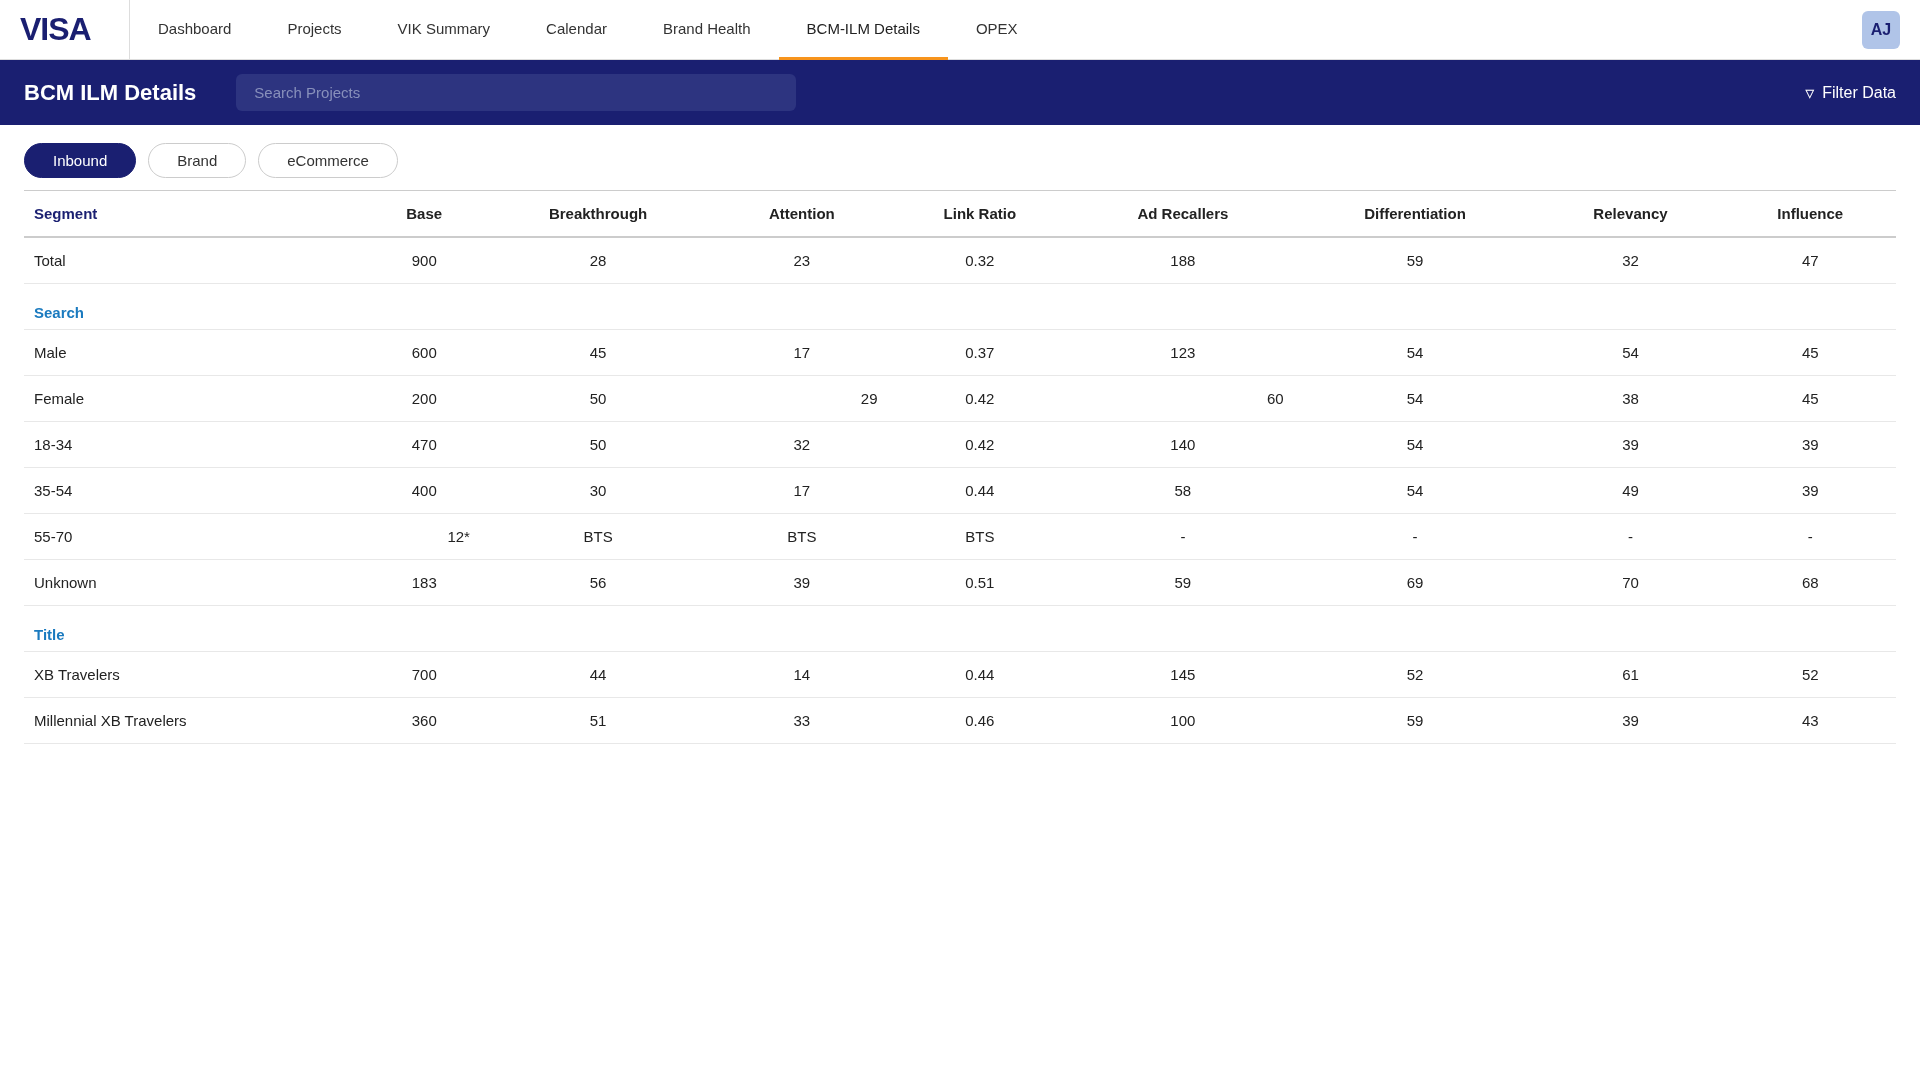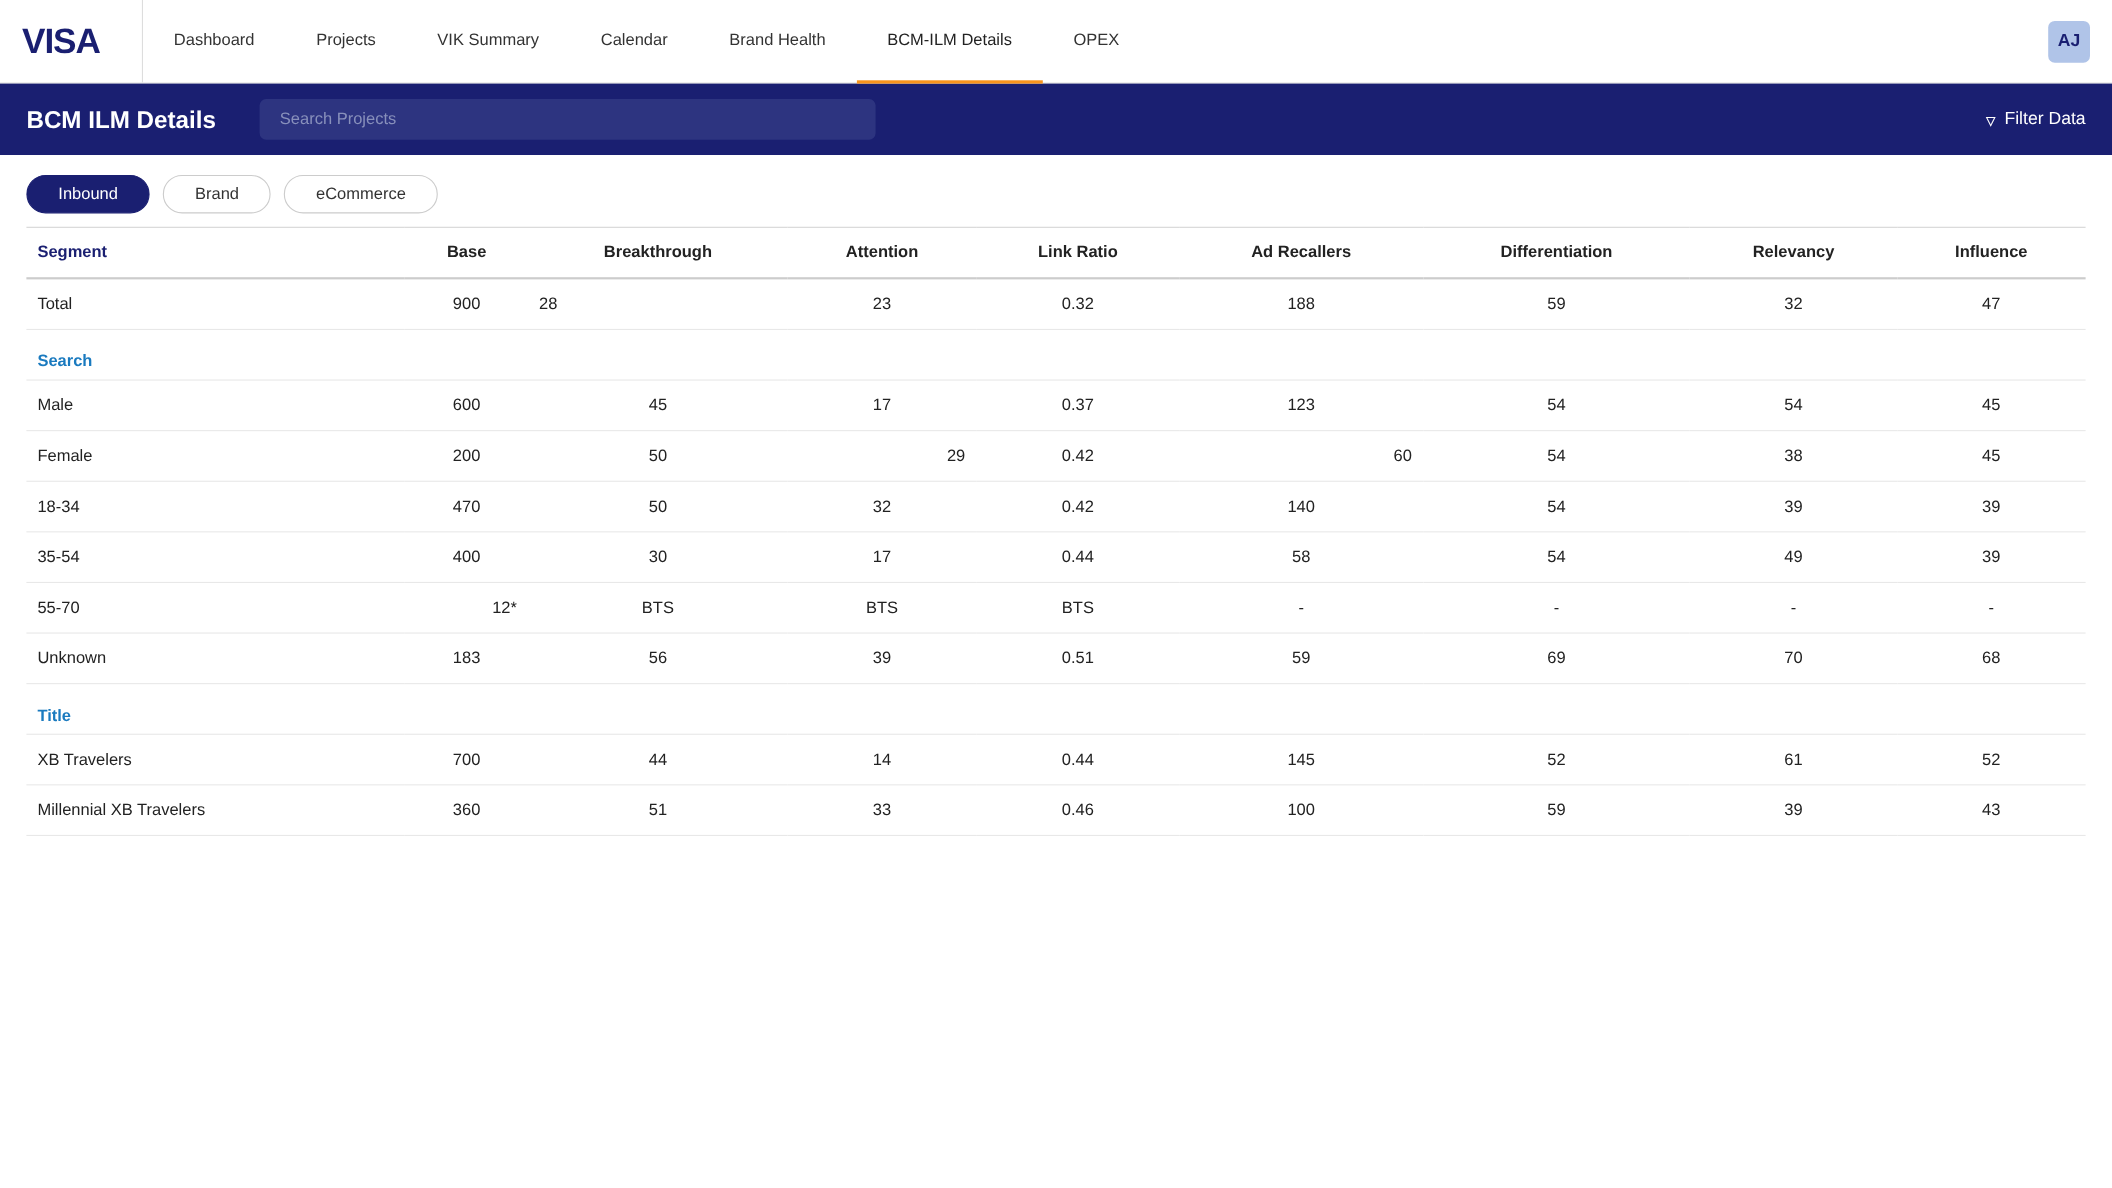--- a/index.html
+++ b/index.html
@@ -1,21 +1,21 @@
 <!DOCTYPE html>
 <html><head>
   <meta charset="utf-8">
   <style>
     * { box-sizing: border-box; margin: 0; padding: 0; }
     body { font-family: Arial, sans-serif; background: #fff; color: #222; font-size: 15px; }
 
     
     .top-nav {
       display: flex;
-      height: 76px;
+      height: 60px;
       border-bottom: 1px solid #ddd;
       background: #fff;
     }
     .logo-area {
       padding: 0 20px;
       border-right: 1px solid #ddd;
       height: 100%;
       display: flex;
       align-items: center;
       min-width: 130px;
@@ -221,21 +221,21 @@
           <th style="text-align: center;">Ad Recallers</th>
           <th style="text-align: center;">Differentiation</th>
           <th style="text-align: center;">Relevancy</th>
           <th style="text-align: center;">Influence</th>
         </tr>
       </thead>
     <tbody id="table-body">
         <tr>
           <td>Total</td>
           <td style="text-align: center;">900</td>
-          <td style="text-align: left;">28</td>
+          <td style="text-align: center;">28</td>
           <td style="text-align: center;">23</td>
           <td style="text-align: center;">0.32</td>
           <td style="text-align: center;">188</td>
           <td style="text-align: center;">59</td>
           <td style="text-align: center;">32</td>
           <td style="text-align: center;">47</td>
         </tr>
         <tr class="group-label">
           <td colspan="9">Search</td>
         </tr>

